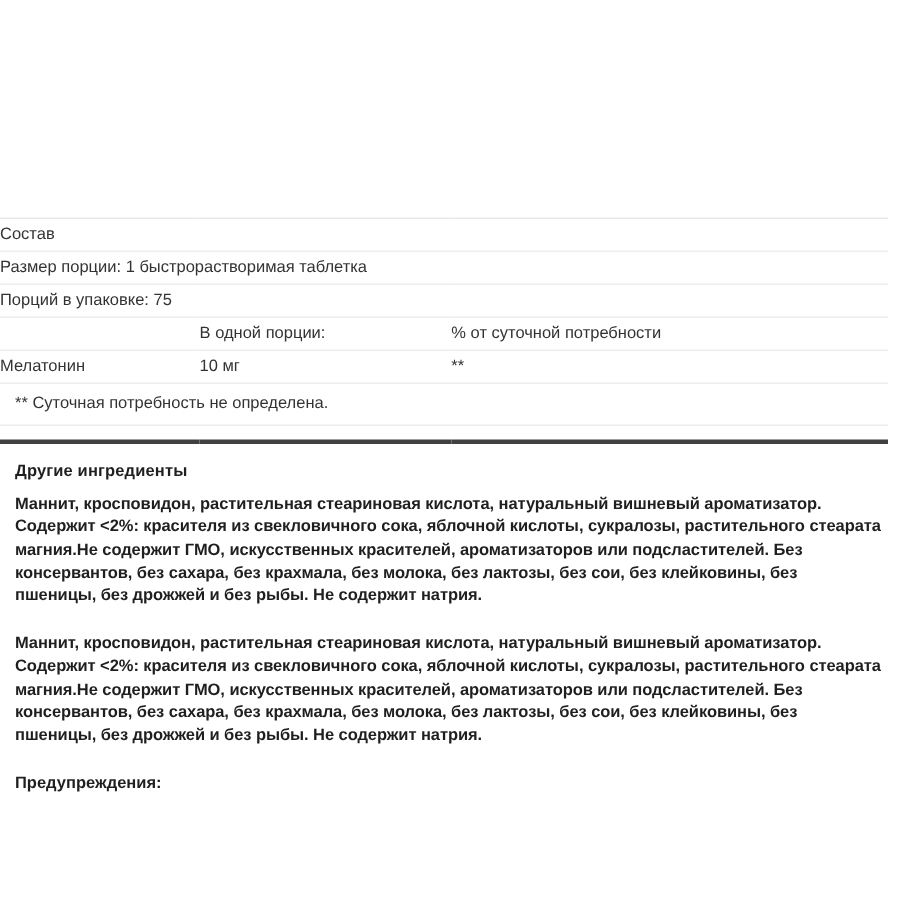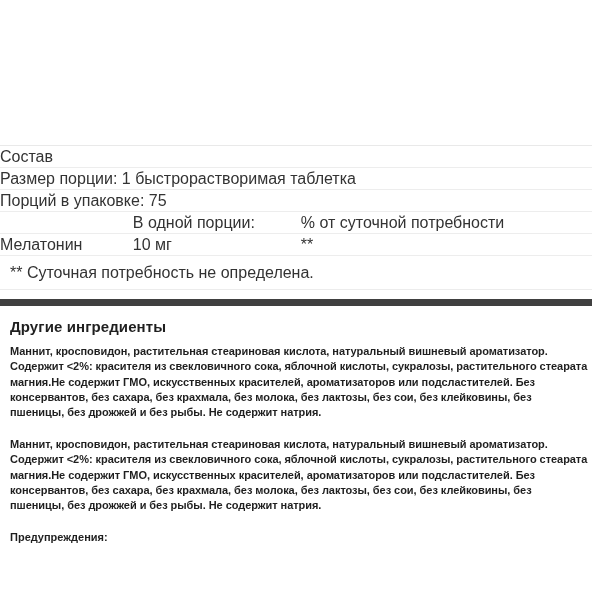--- a/index.html
+++ b/index.html
@@ -23,22 +23,22 @@
   }
 
   
   .top-spacer { height: 145px; }
 
   
   .facts-table {
     width: 592px;
     border-collapse: collapse;
     border-top: 1px solid #e9e9e9;
-    border-bottom: 7px solid #404040;
-    font-size: 16px;
+    border-bottom: 3px solid #404040;
+    font-size: 11px;
     line-height: 1.2;
     color: #333333;
   }
   .facts-table td {
     padding: 0;
     vertical-align: middle;
     border-bottom: 1px solid #ededed;
     font-weight: 400;
   }
 
@@ -68,21 +68,21 @@
   }
 
   
   .lower {
     padding: 0 8px 0 10px;
     box-sizing: border-box;
     width: 600px;
   }
 
   .block-heading {
-    font-size: 15px;
+    font-size: 11px;
     font-weight: bold;
     color: #1f1f1f;
     margin: 12px 0 0 0;
     letter-spacing: 0.1px;
   }
 
   .ingredients-para {
     font-size: 11px;
     font-weight: bold;
     color: #1f1f1f;

